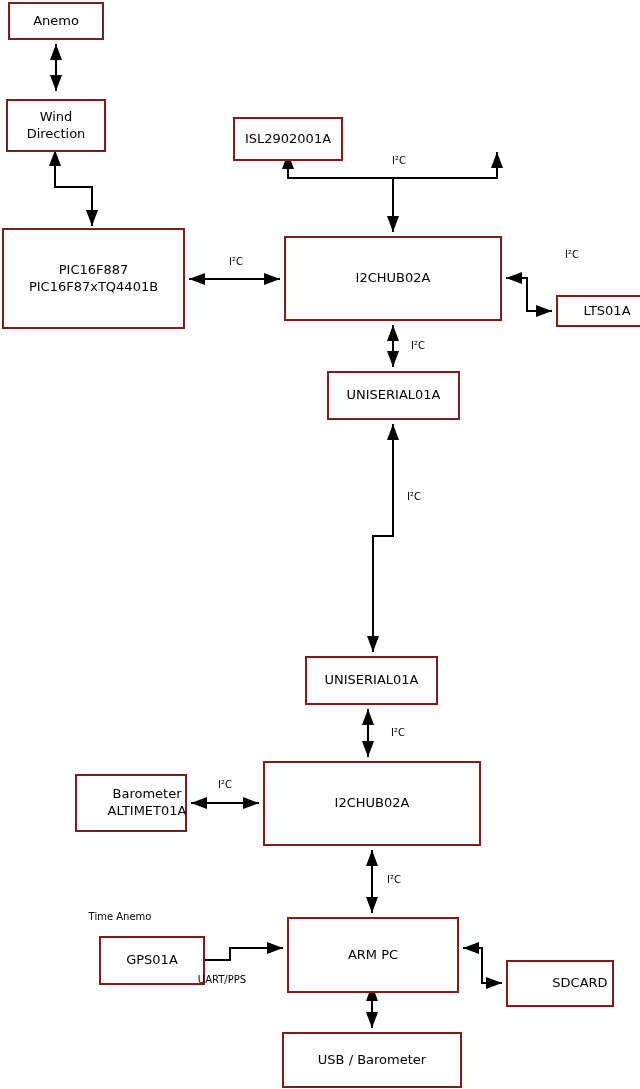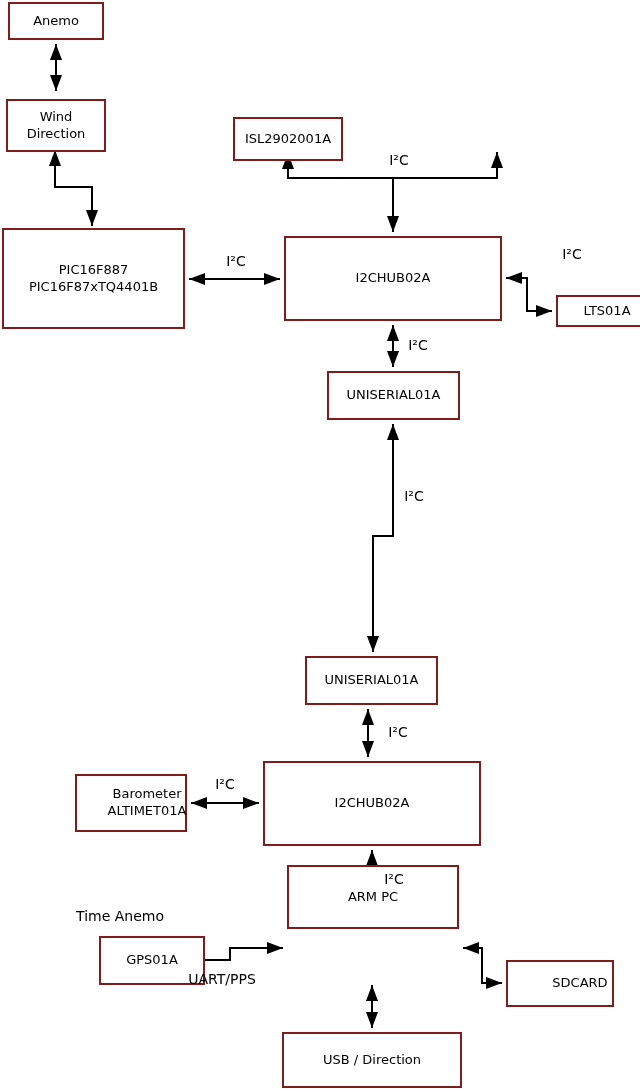--- a/index.html
+++ b/index.html
@@ -32,21 +32,21 @@
     align-items: center;
     justify-content: center;
     text-align: center;
     font-size: 13px;
     line-height: 1.3;
     white-space: pre-line;
   }
   .elabel {
     position: absolute;
     transform: translate(-50%, -50%);
-    font-size: 14px;
+    font-size: 10px;
     white-space: nowrap;
   }
 </style>
 </head>
 <body>
 
 <div id="canvas">
 
   <svg id="wires" viewBox="0 0 640 1089" xmlns="http://www.w3.org/2000/svg">
     <defs>
@@ -92,27 +92,27 @@
 
   <div class="node" style="left:327px; top:371px; width:133px; height:49px;">UNISERIAL01A</div>
 
   <div class="node" style="left:305px; top:656px; width:133px; height:49px;">UNISERIAL01A</div>
 
   <div class="node" style="left:263px; top:761px; width:218px; height:85px;">I2CHUB02A</div>
 
   <div class="node" style="left:75px; top:774px; width:112px; height:58px;padding-left:32px;">Barometer
 ALTIMET01A</div>
 
-  <div class="node" style="left:287px; top:865px; width:172px; height:64px;">ARM PC</div>
+  <div class="node" style="left:287px; top:917px; width:172px; height:76px;">ARM PC</div>
 
   <div class="node" style="left:67px; top:936px; width:106px; height:49px;margin-left:32px;">GPS01A</div>
 
   <div class="node" style="left:506px; top:960px; width:108px; height:47px;padding-left:40px;">SDCARD</div>
 
-  <div class="node" style="left:282px; top:1032px; width:180px; height:56px;">USB / Direction</div>
+  <div class="node" style="left:282px; top:1032px; width:180px; height:56px;">USB / Barometer</div>
 
   <span class="elabel" style="left:399px; top:160px;">I²C</span>
 
   <span class="elabel" style="left:236px; top:261px;">I²C</span>
 
   <span class="elabel" style="left:572px; top:254px;">I²C</span>
 
   <span class="elabel" style="left:418px; top:345px;">I²C</span>
 
   <span class="elabel" style="left:414px; top:496px;">I²C</span>

